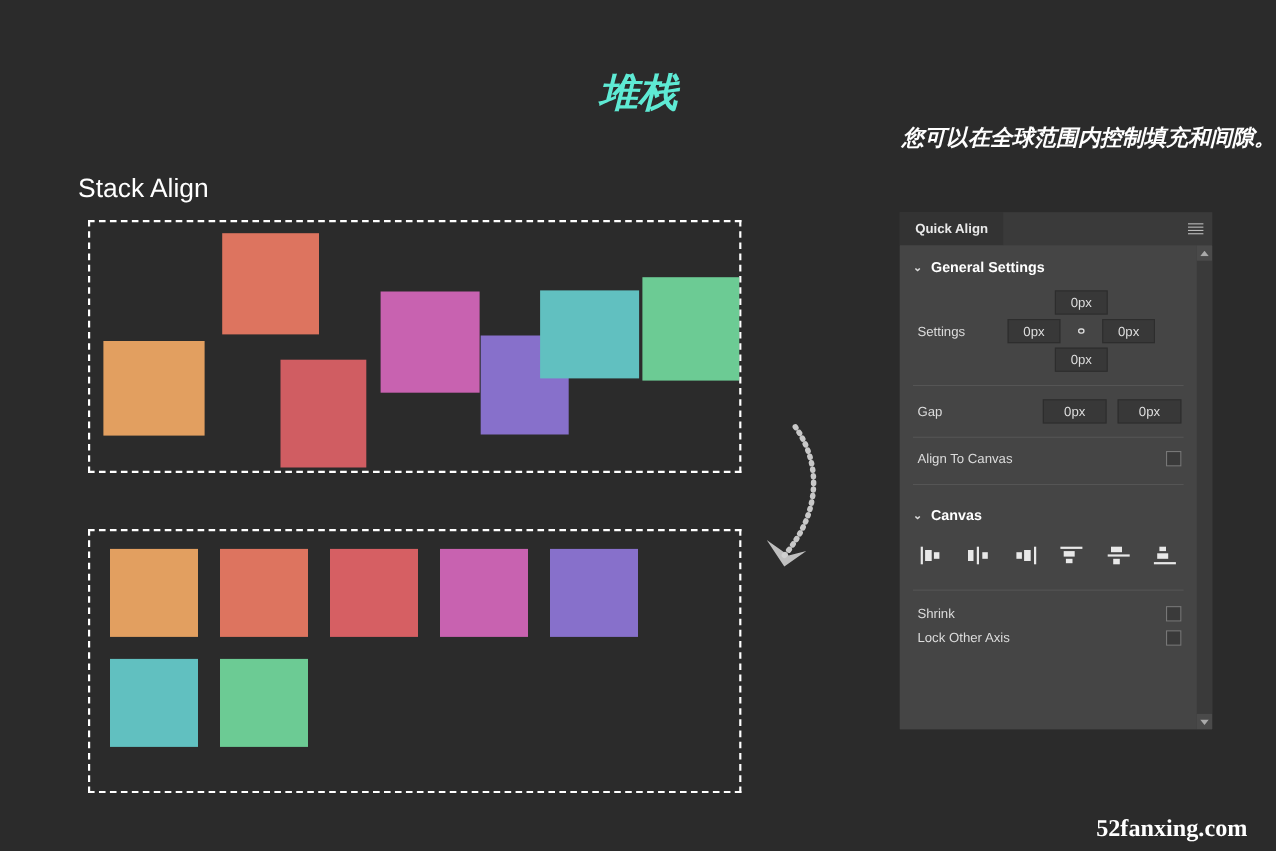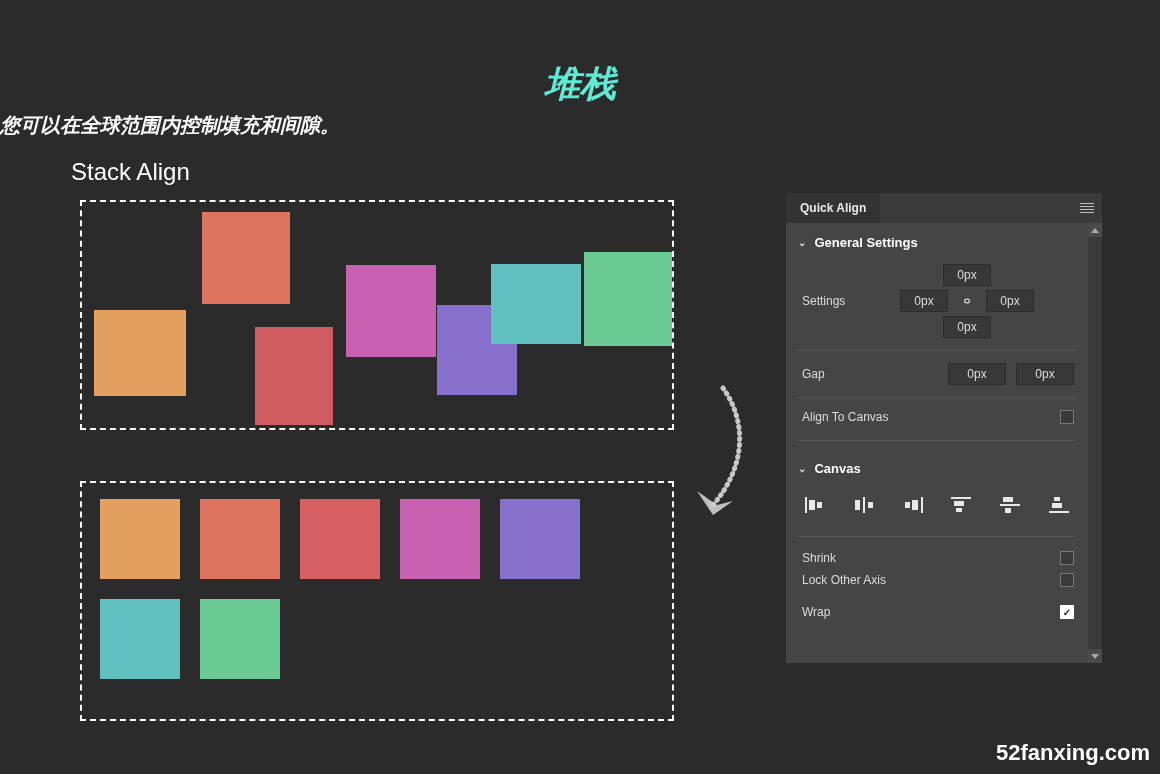--- a/index.html
+++ b/index.html
@@ -1,33 +1,33 @@
 <!DOCTYPE html>
 <html><head>
 <meta charset="utf-8">
 <style>
   *{box-sizing:border-box;margin:0;padding:0;font-family:"Segoe UI",Arial,sans-serif;}
   body{background:#2b2b2b;width:1160px;height:774px;overflow:hidden;position:relative;color:#e8e8e8;}
   .heading{position:absolute;left:0;right:0;top:60px;text-align:center;font-style:italic;font-weight:900;font-size:36px;color:#5eead4;}
-  .subheading{position:absolute;left:0;right:0;top:112px;text-align:left;font-style:italic;font-weight:700;font-size:20px;color:#fff;}
+  .subheading{position:absolute;left:0;right:0;top:112px;text-align:right;font-style:italic;font-weight:700;font-size:20px;color:#fff;}
   .section-title{position:absolute;left:71px;top:158px;font-size:24px;color:#fff;}
   .dashbox{position:absolute;border:2px dashed #fff;}
   .box1{left:80px;top:200px;width:594px;height:230px;}
   .box2{left:80px;top:481px;width:594px;height:240px;}
   .sq{position:absolute;width:80px;height:80px;}
   .c-orange{background:#e29f60;}
   .c-coral{background:#dd745f;}
   .c-rose{background:#d05d62;}
   .c-rose2{background:#d65f63;}
   .c-pink{background:#c862b0;}
   .c-purple{background:#8770cb;}
   .c-teal{background:#61c0c0;}
   .c-green{background:#6ccb94;}
   .arrow{position:absolute;left:683px;top:383px;width:70px;height:150px;pointer-events:none;}
-  .panel{position:absolute;right:58px;top:193px;width:316px;height:470px;background:#3a3a3a;display:flex;flex-direction:column;}
+  .panel{position:absolute;right:58px;top:193px;width:284px;height:470px;background:#3a3a3a;display:flex;flex-direction:column;}
   .panel-header{background:#3a3a3a;display:flex;align-items:center;height:30px;}
   .tab{background:#333333;padding:0 14px;line-height:30px;font-size:12px;font-weight:700;color:#eaeaea;}
   .hamburger{margin-left:auto;margin-right:8px;display:flex;flex-direction:column;gap:2px;}
   .hamburger span{display:block;width:14px;height:1px;background:#bbb;}
   .panel-body{flex:1;background:#454545;position:relative;overflow:hidden;}
   .panel-scroll{position:absolute;right:0;top:0;bottom:0;width:14px;background:#3a3a3a;display:flex;flex-direction:column;}
   .scroll-btn{height:14px;background:#4a4a4a;display:flex;align-items:center;justify-content:center;color:#aaa;font-size:9px;}
   .scroll-track{flex:1;}
   .panel-content{position:absolute;left:0;right:14px;top:0;bottom:0;padding:0;}
   .section-head{display:flex;align-items:center;padding:12px 12px 10px 12px;color:#fff;font-size:13px;font-weight:700;gap:8px;}
@@ -37,21 +37,21 @@
   .sep{height:1px;background:#555;margin:8px 12px;}
   .nbox{background:#383838;border:1px solid #2d2d2d;color:#ddd;font-size:12px;text-align:center;height:22px;line-height:20px;width:48px;}
   .link-icon{width:26px;display:inline-flex;align-items:center;justify-content:center;color:#ccc;font-size:12px;}
   .padcol{display:flex;flex-direction:column;gap:4px;align-items:center;flex:1;}
   .padmid{display:flex;align-items:center;justify-content:center;gap:6px;}
   .chk{width:14px;height:14px;border:1px solid #777;background:#3a3a3a;display:inline-flex;align-items:center;justify-content:center;color:#222;font-size:10px;font-weight:900;}
   .chk.on{background:#fff;border-color:#fff;}
   .row-sp{justify-content:space-between;}
   .stack-icons{display:flex;justify-content:space-between;padding:10px 18px 14px 18px;}
   .sicon{width:22px;height:18px;cursor:pointer;}
-  .watermark{position:absolute;right:10px;bottom:8px;color:#fff;font-weight:700;font-size:22px;font-family:Liberation Sans, sans-serif;}
+  .watermark{position:absolute;right:26px;bottom:8px;color:#fff;font-weight:700;font-size:22px;font-family:Liberation Serif, serif;}
 </style>
 </head>
 <body>
 
 <div class="heading">堆栈</div>
 <div class="subheading">您可以在全球范围内控制填充和间隙。</div>
 <div class="section-title">Stack Align</div>
 
 <div class="dashbox box1"></div>
 <div id="scattered">
@@ -174,24 +174,20 @@
       <div class="sep"></div>
 
       <div class="row row-sp" style="margin-top:10px;">
         <span>Shrink</span>
         <span class="chk"></span>
       </div>
       <div class="row row-sp">
         <span>Lock Other Axis</span>
         <span class="chk"></span>
       </div>
-      <div class="row row-sp" style="margin-top:10px;">
-        <span>Wrap</span>
-        <span class="chk on">✓</span>
-      </div>
     </div>
     <div class="panel-scroll">
       <div class="scroll-btn">
           <svg width="8" height="5" viewBox="0 0 8 5">
             <path d="M4 0 L8 5 L0 5 Z" fill="#aaa"></path>
           </svg>
         </div>
       <div class="scroll-track"></div>
       <div class="scroll-btn">
           <svg width="8" height="5" viewBox="0 0 8 5">

